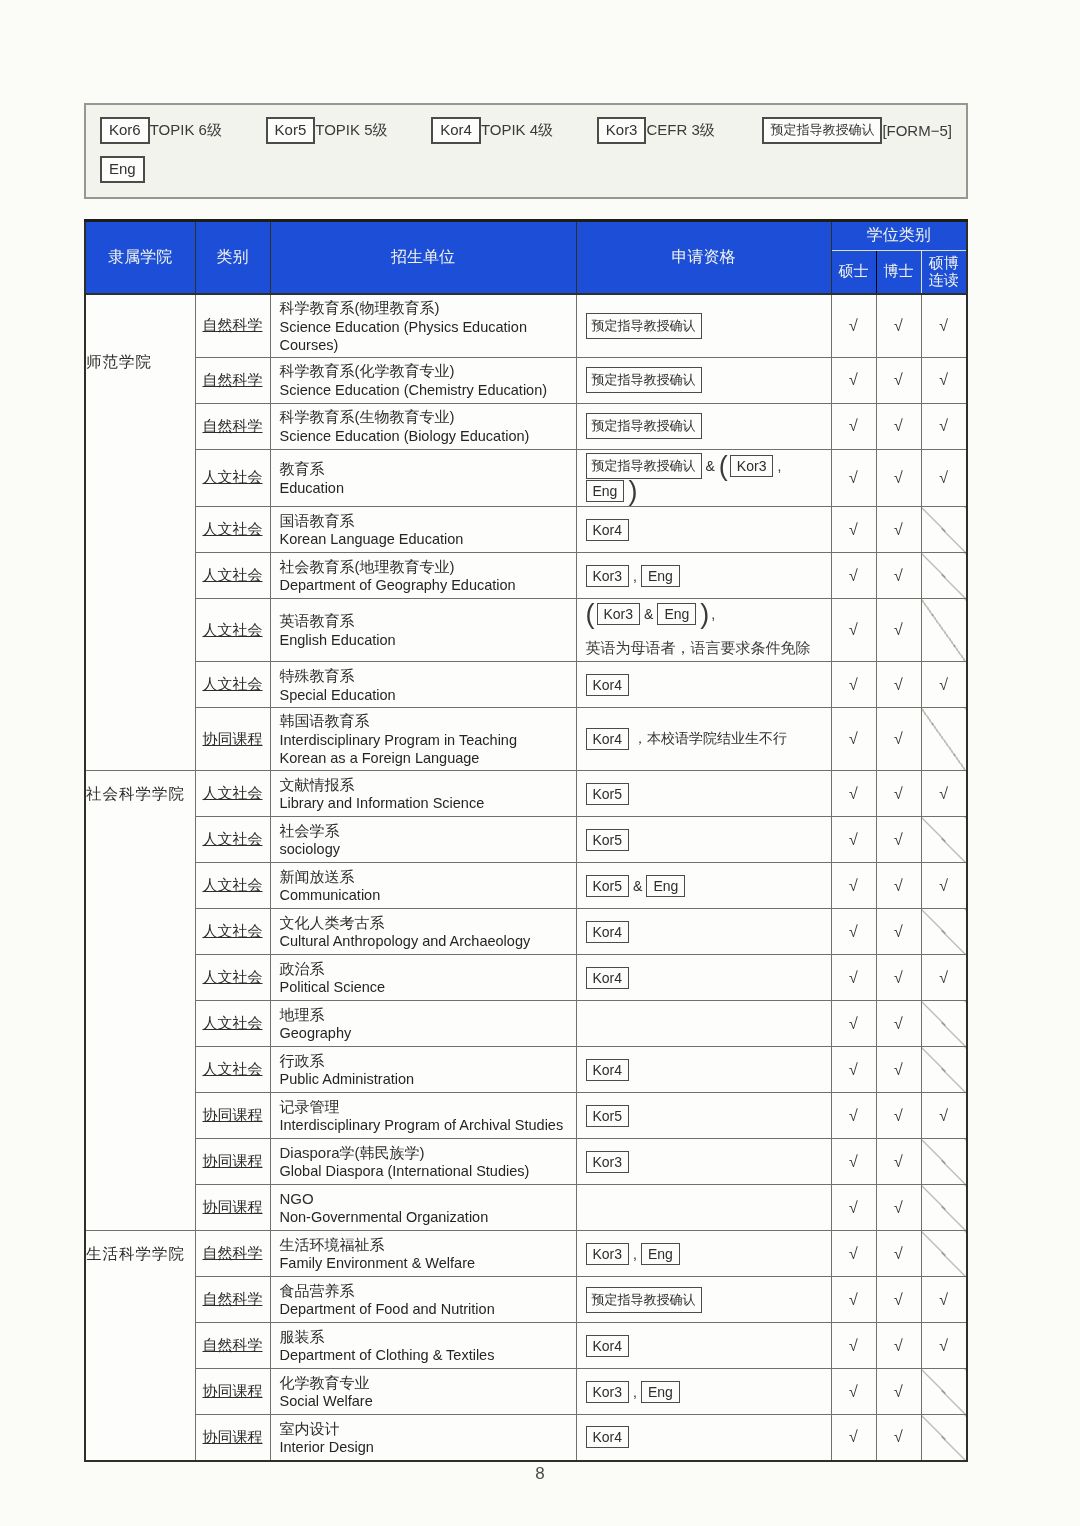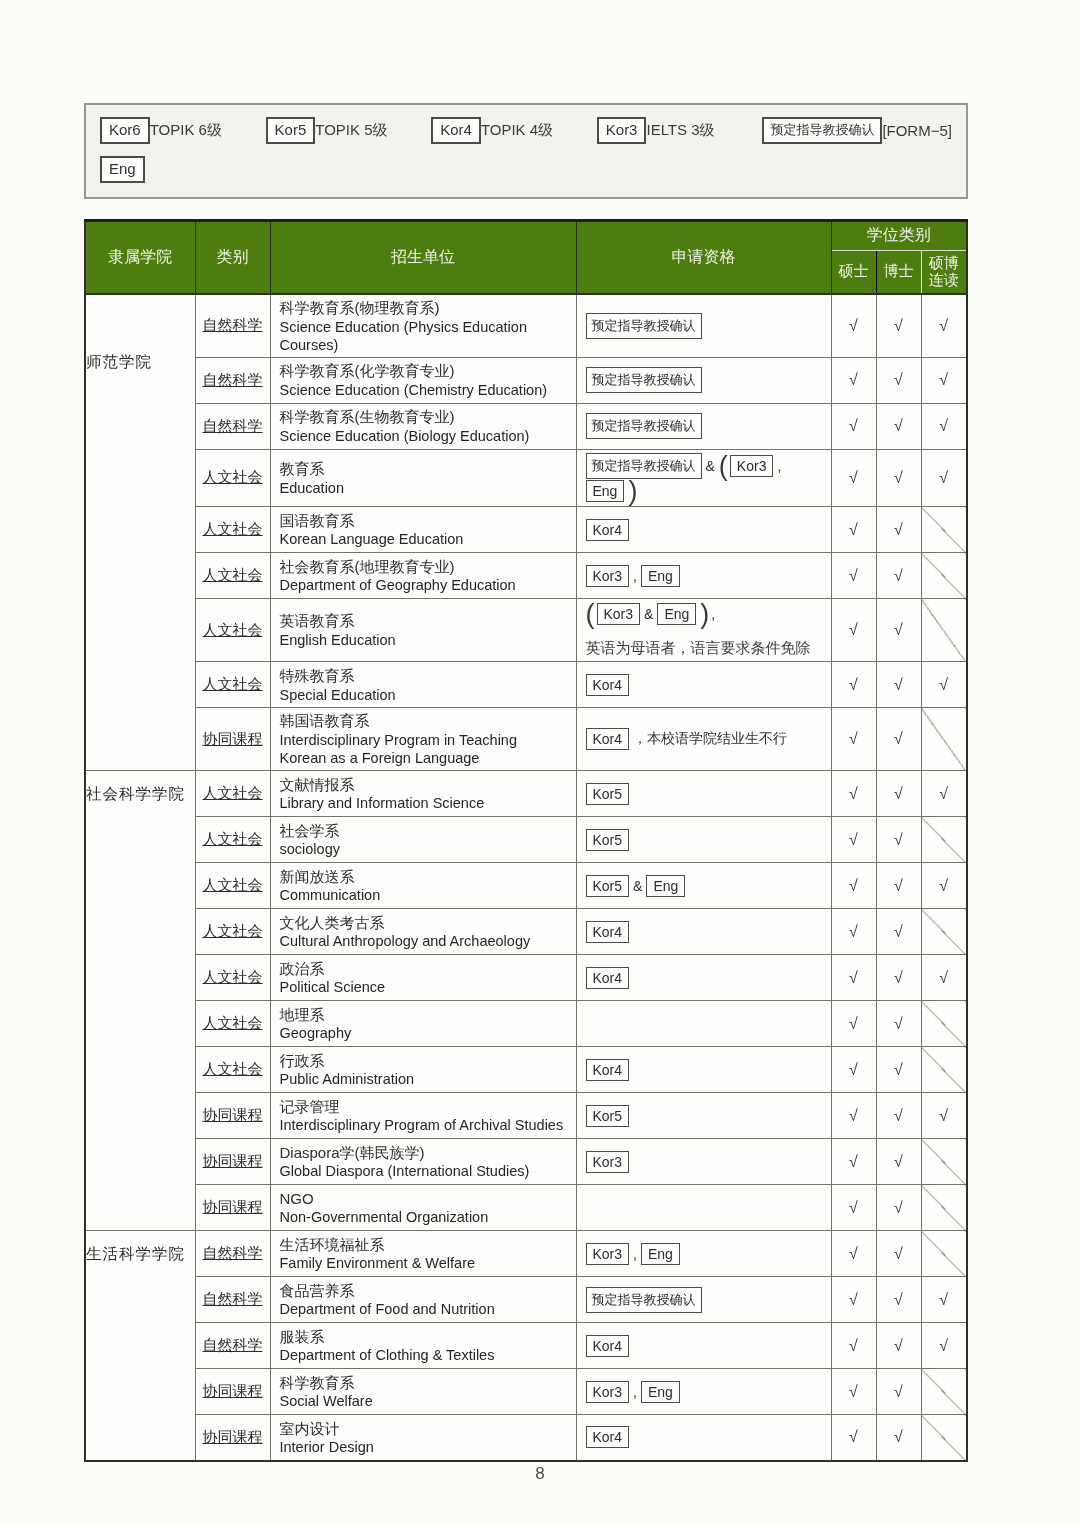--- a/index.html
+++ b/index.html
@@ -33,21 +33,21 @@
   
   table.admission {
     margin-top:20px; border-collapse:collapse; table-layout:fixed;
     width:884px; background:#fdfdfb;
     border:2px solid #2e2e2a; border-top:3px solid #1d1d1a;
   }
   col.c-college{width:110px;} col.c-category{width:75px;} col.c-unit{width:306px;}
   col.c-qual{width:255px;} col.c-m{width:45px;} col.c-d{width:45px;} col.c-c{width:46px;}
 
   thead th {
-    background:#4d7c0f; color:#f2f4ea; font-weight:normal;
+    background:#1d4ed8; color:#f2f4ea; font-weight:normal;
     font-size:16px; border:1px solid #2e2e2a; vertical-align:middle;
   }
   thead tr.h1 { height:30px; }
   thead tr.h2 { height:44px; }
   thead th.deg-group { border-bottom:1px solid #dde2cf; }
   thead th.sub { font-size:15px; line-height:1.12; padding:2px 1px; }
   thead th.sub-m { border-right:1px solid #000000;margin-left:36px; }
   thead th.sub-d { border-right:1px solid #dde2cf; }
   thead tr.h2 th { border-bottom:2px solid #2e2e2a; }
   thead th[rowspan] { border-bottom:2px solid #2e2e2a; }
@@ -99,21 +99,21 @@
         <div class="legend-item">
           <span class="tagbox">Kor5</span>
           <span class="legend-label">TOPIK 5级</span>
         </div>
         <div class="legend-item">
           <span class="tagbox">Kor4</span>
           <span class="legend-label">TOPIK 4级</span>
         </div>
         <div class="legend-item">
           <span class="tagbox">Kor3</span>
-          <span class="legend-label">IELTS 3级</span>
+          <span class="legend-label">CEFR 3级</span>
         </div>
         <div class="legend-extra">
           <span class="tagbox small">预定指导教授确认</span>
           <span class="legend-label">[FORM−5]</span>
         </div>
       </div>
       <div class="legend-row2">
         <span class="tagbox">Eng</span>
       </div>
     </div>
@@ -483,21 +483,21 @@
                 <span class="qtag">Kor4</span>
               </div>
             </td>
             <td class="deg">√</td>
             <td class="deg">√</td>
             <td class="deg">√</td>
           </tr>
           <tr>
             <td class="category">协同课程</td>
             <td class="unit">
-              <div class="unit-zh">科学教育系</div>
+              <div class="unit-zh">化学教育专业</div>
               <div class="unit-en">Social Welfare</div>
             </td>
             <td class="qual">
               <div class="qual-line">
                 <span class="qtag">Kor3</span>
                 <span class="qtext">,</span>
                 <span class="qtag">Eng</span>
               </div>
             </td>
             <td class="deg">√</td>

